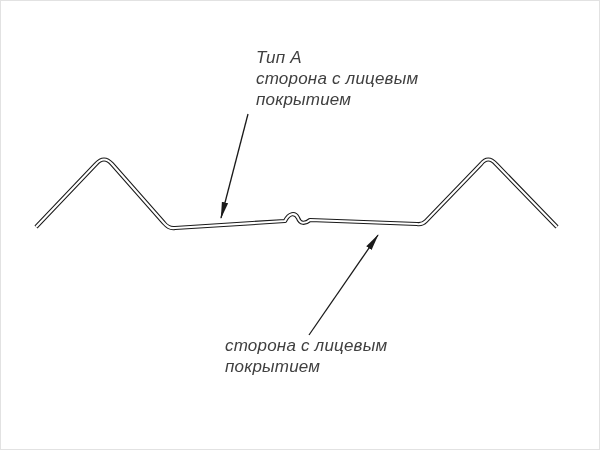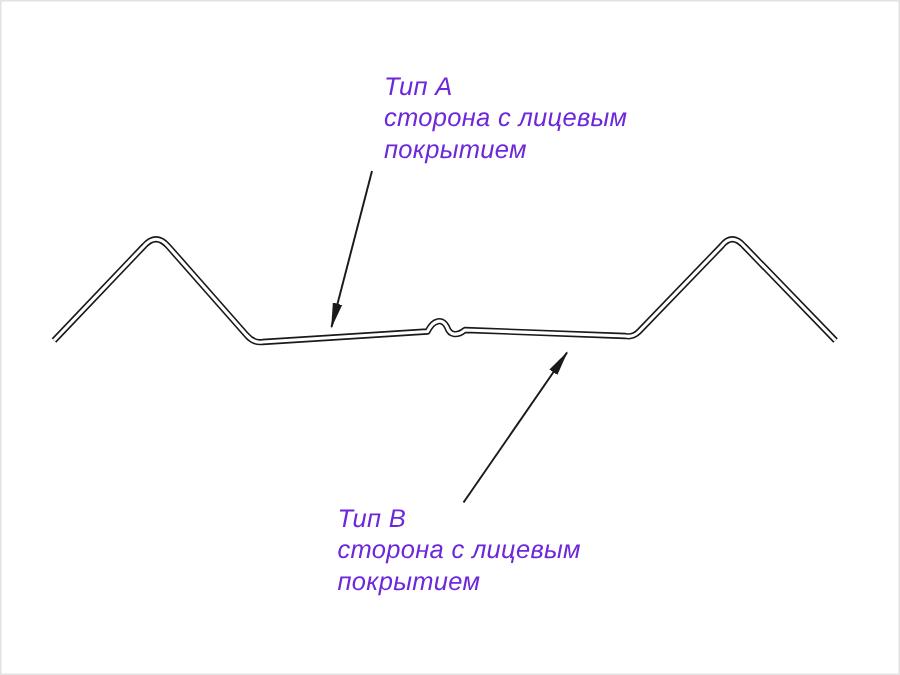--- a/index.html
+++ b/index.html
@@ -17,21 +17,21 @@
     box-sizing: border-box;
     overflow: hidden;
   }
   .drawing {
     position: absolute;
     left: 0;
     top: 0;
   }
   .callout {
     position: absolute;
-    color: #6d28d9;
+    color: #404040;
     font-style: italic;
     font-size: 17px;
     line-height: 21px;
     white-space: nowrap;
     letter-spacing: 0.2px;
   }
   .callout-a { left: 255px; top: 46px; }
   .callout-b { left: 224px; top: 334px; }
   .callout .title { display: block; }
   .callout .line { display: block; }
@@ -82,18 +82,17 @@
     <line x1="308" y1="334" x2="377" y2="234" stroke="#1a1a1a" stroke-width="1.3" marker-end="url(#arrow)"></line>
   </svg>
 
   <div class="callout callout-a">
     <span class="title">Тип А</span>
     <span class="line">сторона с лицевым</span>
     <span class="line">покрытием</span>
   </div>
 
   <div class="callout callout-b">
-    <span class="title">Тип В</span>
     <span class="line">сторона с лицевым</span>
     <span class="line">покрытием</span>
   </div>
 
 </div>
 
 </body></html>

